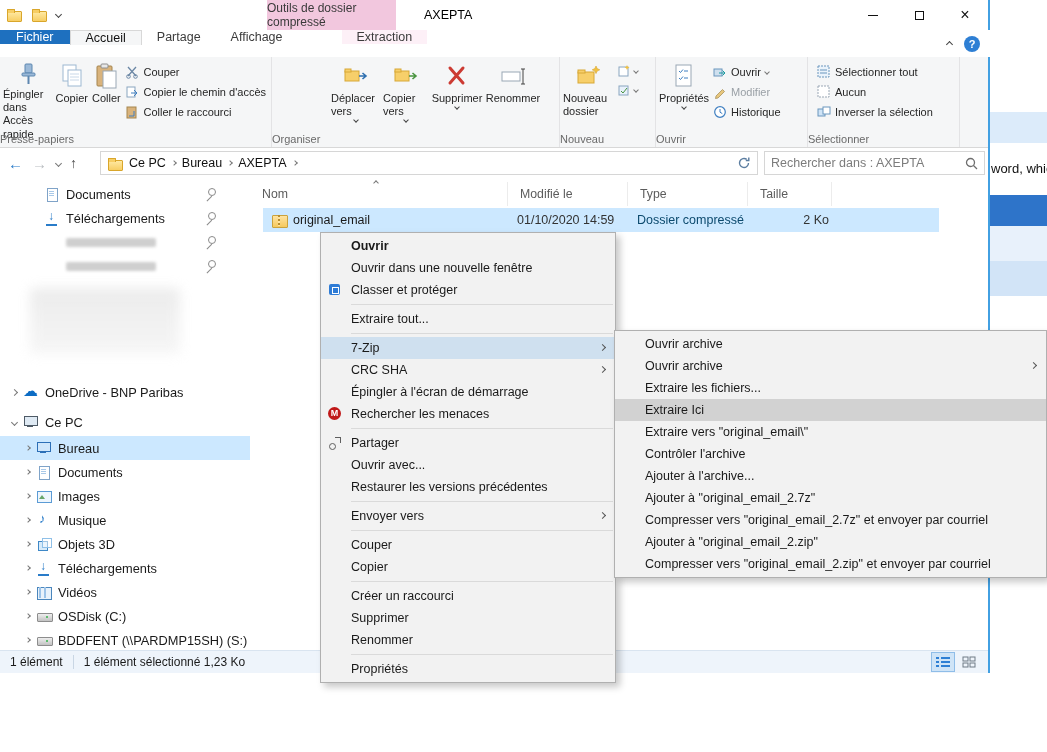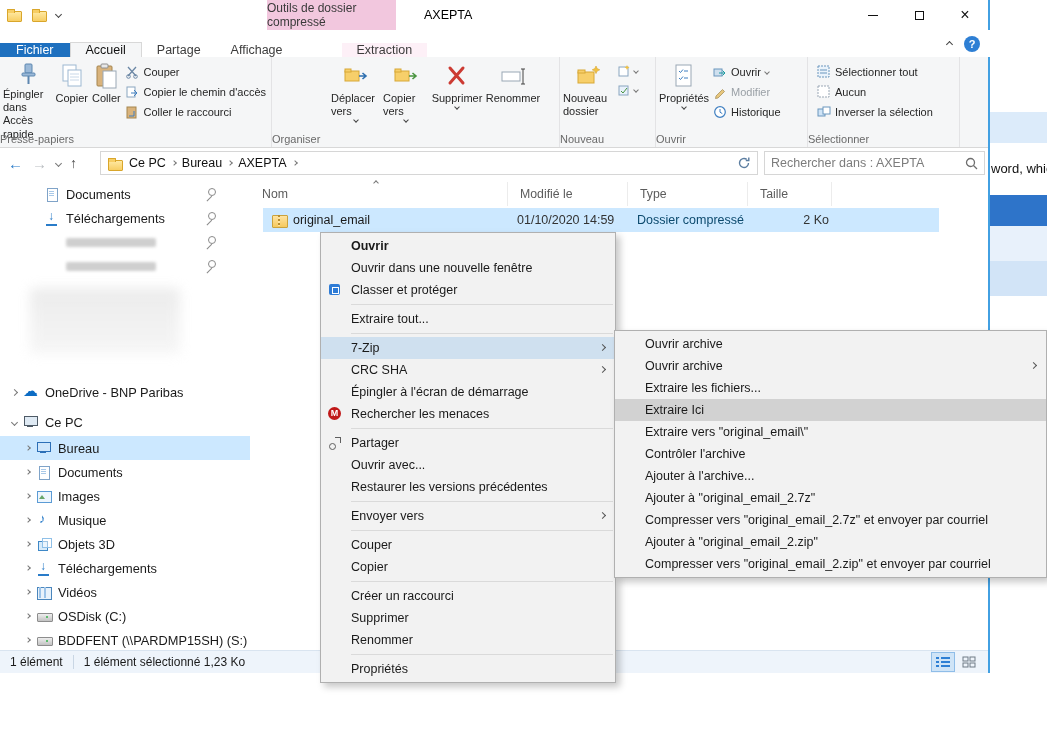--- a/index.html
+++ b/index.html
@@ -26,21 +26,21 @@
 .ctxtab{position:absolute;left:267px;top:0;width:129px;height:30px;background:#f2c7de;
   display:flex;align-items:center;justify-content:center;font-size:12px;color:#3a3a3a}
 .wtitle{position:absolute;left:424px;top:0;height:30px;line-height:30px;font-size:12.5px;color:#000}
 .wbtns{position:absolute;right:0;top:0;display:flex}
 .wbtn{width:46px;height:30px;display:flex;align-items:center;justify-content:center}
 .minbar{width:10px;height:1px;background:#111}
 .maxbox{width:9px;height:9px;border:1px solid #111}
 .g-close::before{content:"\00D7";font-size:16px;line-height:1;color:#111}
 
 
-.tabrow{position:absolute;left:0;top:30px;width:1019px;height:27px;background:#fff;display:flex;align-items:flex-end}
+.tabrow{position:absolute;left:0;top:30px;width:1019px;height:27px;background:#fff;display:flex;align-items:flex-start}
 .tab{padding:0 15px;display:flex;align-items:center;font-size:12.5px;color:#3c3c3c}
 .tab.file{background:#1e70bf;color:#fff;padding:0 16px}
 .tab.active{background:#f5f6f7;border:1px solid #d8d8d8;border-bottom:none;color:#111}
 .tab.extract{margin-left:44px;background:#fdf0f7}
 .tabrow-right{position:absolute;right:8px;top:36px;display:flex;gap:12px;align-items:center}
 .helpbtn{width:16px;height:16px;border-radius:50%;background:#2e7fd4;color:#fff;font-size:11px;
   font-weight:bold;display:flex;align-items:center;justify-content:center}
 
 
 .chv{display:inline-block;width:5px;height:5px;border-right:1.3px solid #777;border-bottom:1.3px solid #777;flex:none}

